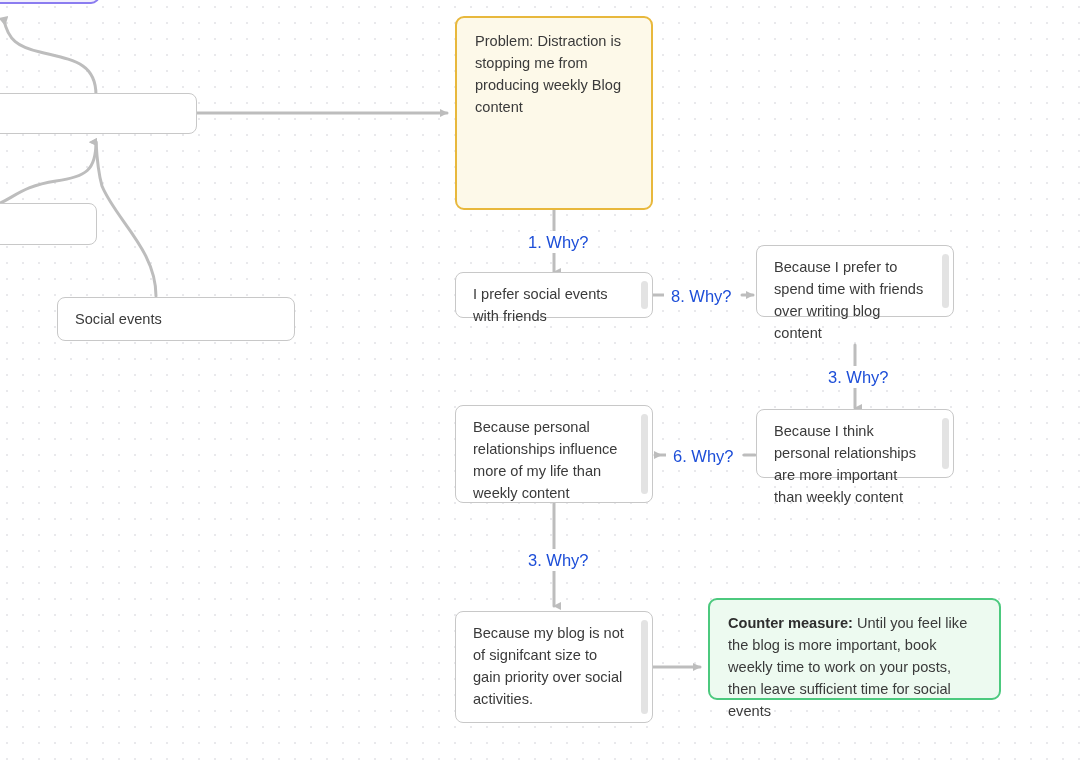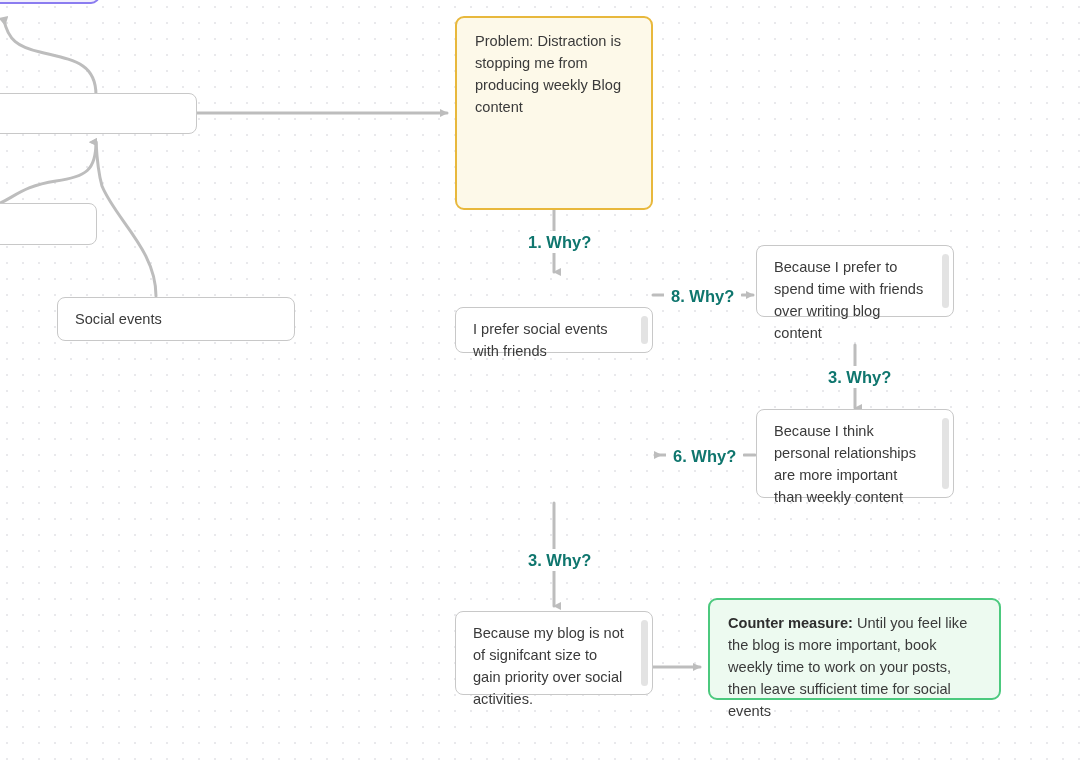--- a/index.html
+++ b/index.html
@@ -101,26 +101,25 @@
   b {
     font-weight: bold;
     color: #2e2e2e;
   }
 
   
   .why {
     position: absolute;
     font-size: 16.5px;
     line-height: 20px;
-    color: #0f766e;
+    color: #1d4ed8;
     background: #ffffff;
     padding: 1px 7px;
     white-space: nowrap;
     z-index: 5;
-    font-weight: bold;
   }
 </style>
 </head>
 <body>
 
 <div id="canvas">
 
   <svg id="edges" viewBox="0 0 1091 761" width="1091" height="761">
     <defs>
       <marker id="arrowDown" markerWidth="10" markerHeight="10" refX="5" refY="8" orient="auto" markerUnits="userSpaceOnUse">
@@ -184,37 +183,41 @@
         <span>Social events</span>
       </div>
   </div>
 
   <div class="node problem" style="left:455px; top:16px; width:198px; height:194px;">
     <div class="pad">
       <p>Problem: Distraction is stopping me from producing weekly Blog content</p>
     </div>
   </div>
 
-  <div class="node" style="left:455px; top:272px; width:198px; height:46px;margin-top:35px;">
+  <div class="node" style="left:455px; top:272px; width:198px; height:46px;">
     <div class="pad">I prefer social events with friends</div>
     <div class="thumb"></div>
   </div>
 
   <div class="node" style="left:756px; top:245px; width:198px; height:72px;">
     <div class="pad">Because I prefer to spend time with friends over writing blog content</div>
     <div class="thumb"></div>
   </div>
 
-  <div class="node" style="left:756px; top:409px; width:198px; height:89px;">
+  <div class="node" style="left:756px; top:409px; width:198px; height:69px;">
     <div class="pad">Because I think personal relationships are more important than weekly content</div>
     <div class="thumb"></div>
   </div>
 
-
-  <div class="node" style="left:455px; top:611px; width:198px; height:84px;">
+  <div class="node" style="left:455px; top:405px; width:198px; height:98px;">
+    <div class="pad">Because personal relationships influence more of my life than weekly content</div>
+    <div class="thumb"></div>
+  </div>
+
+  <div class="node" style="left:455px; top:611px; width:198px; height:112px;">
     <div class="pad">Because my blog is not of signifcant size to gain priority over social activities.</div>
     <div class="thumb"></div>
   </div>
 
   <div class="node counter" style="left:708px; top:598px; width:293px; height:102px;">
     <div class="pad">
       <p><b>Counter measure:</b><span> Until you feel like the blog is more important, book weekly time to work on your posts, then leave sufficient time for social events</span></p>
     </div>
   </div>
 

